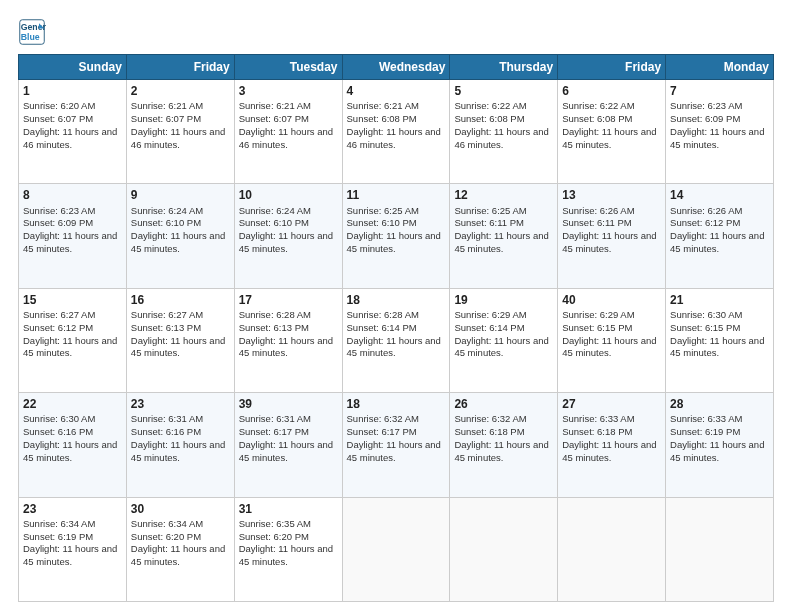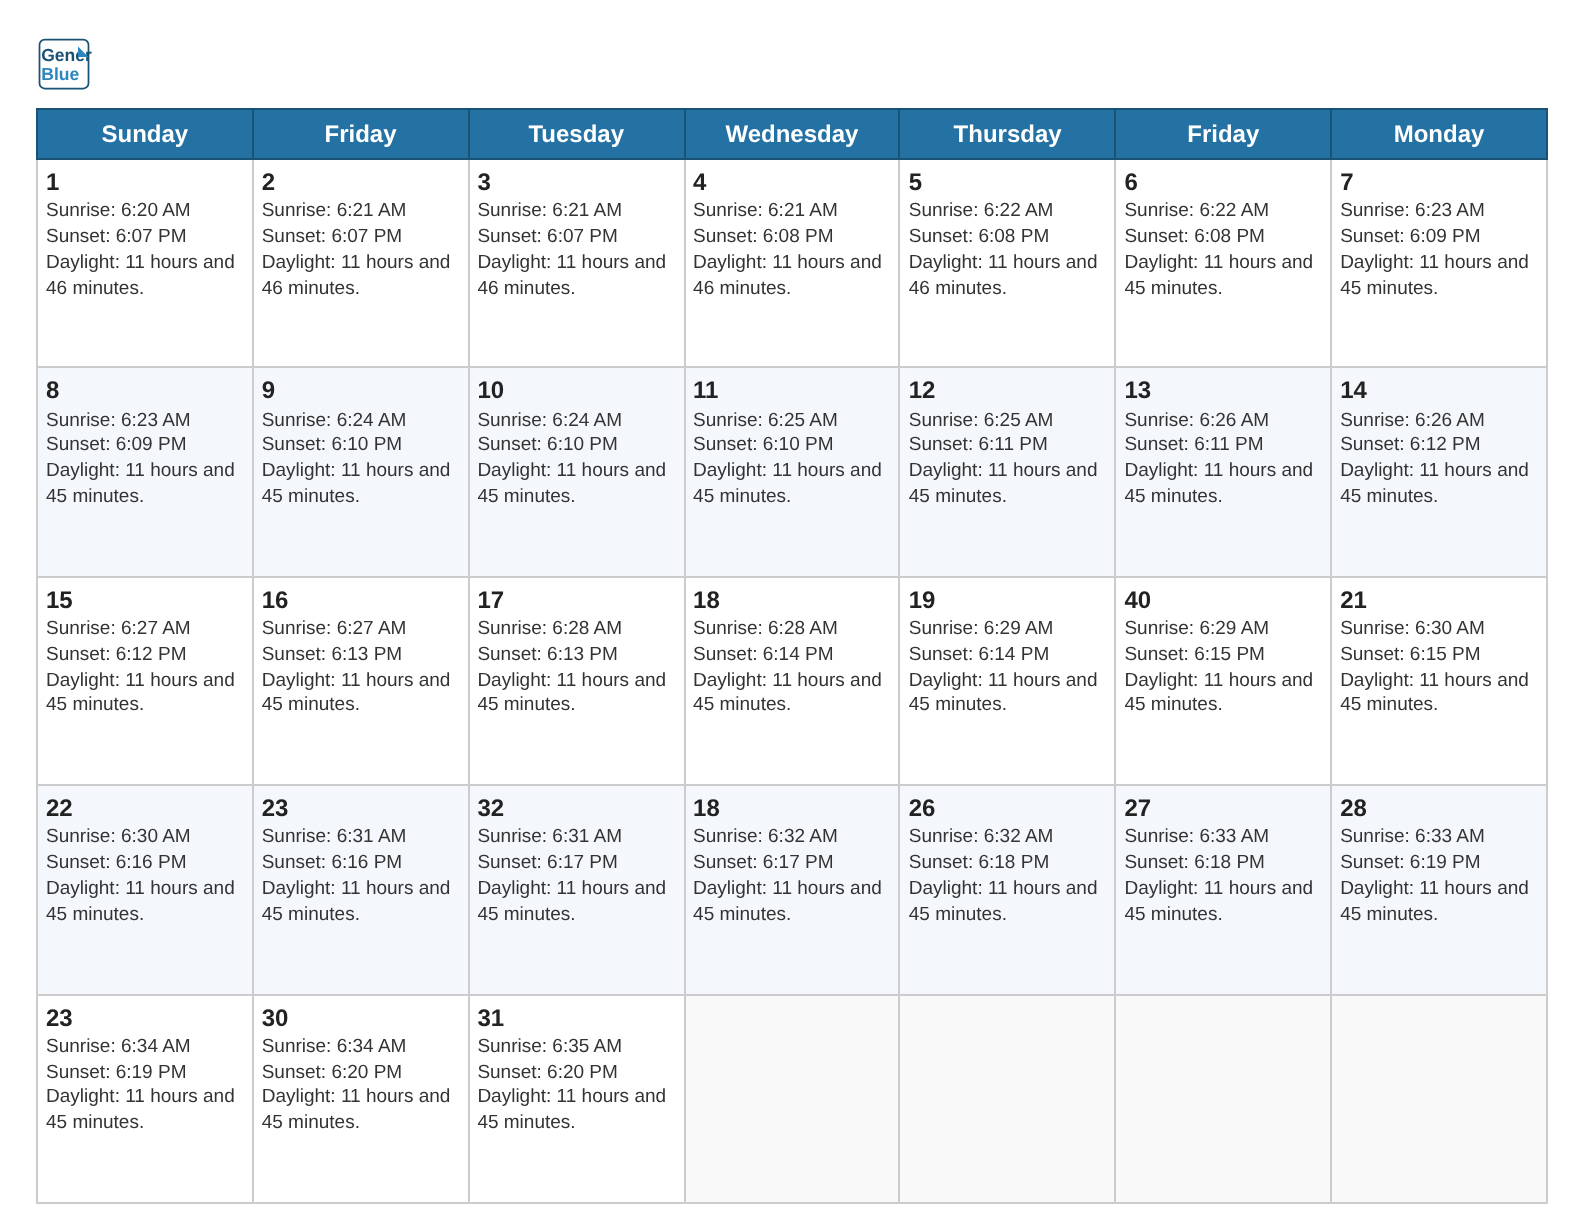--- a/index.html
+++ b/index.html
@@ -59,21 +59,21 @@
       border-collapse: collapse;
       width: 100%;
       table-layout: fixed;
     }
     .calendar thead th {
       background: #2471a3;
       color: #fff;
       font-size: 12px;
       font-weight: bold;
       padding: 5px 4px;
-      text-align: center;
+      text-align: right;
       border: 1px solid #1a5276;
     }
     .calendar tbody td {
       border: 1px solid #ccc;
       vertical-align: top;
       padding: 3px 4px;
       font-size: 9.5px;
       color: #333;
       line-height: 1.35;
       background: #fff;
@@ -153,21 +153,21 @@
           <td><span class="day-num">16</span><span>Sunrise: 6:27 AM</span><br><span>Sunset: 6:13 PM</span><br><span>Daylight: 11 hours and 45 minutes.</span></td>
           <td><span class="day-num">17</span><span>Sunrise: 6:28 AM</span><br><span>Sunset: 6:13 PM</span><br><span>Daylight: 11 hours and 45 minutes.</span></td>
           <td><span class="day-num">18</span><span>Sunrise: 6:28 AM</span><br><span>Sunset: 6:14 PM</span><br><span>Daylight: 11 hours and 45 minutes.</span></td>
           <td><span class="day-num">19</span><span>Sunrise: 6:29 AM</span><br><span>Sunset: 6:14 PM</span><br><span>Daylight: 11 hours and 45 minutes.</span></td>
           <td><span class="day-num">40</span><span>Sunrise: 6:29 AM</span><br><span>Sunset: 6:15 PM</span><br><span>Daylight: 11 hours and 45 minutes.</span></td>
           <td><span class="day-num">21</span><span>Sunrise: 6:30 AM</span><br><span>Sunset: 6:15 PM</span><br><span>Daylight: 11 hours and 45 minutes.</span></td>
         </tr>
         <tr>
           <td><span class="day-num">22</span><span>Sunrise: 6:30 AM</span><br><span>Sunset: 6:16 PM</span><br><span>Daylight: 11 hours and 45 minutes.</span></td>
           <td><span class="day-num">23</span><span>Sunrise: 6:31 AM</span><br><span>Sunset: 6:16 PM</span><br><span>Daylight: 11 hours and 45 minutes.</span></td>
-          <td><span class="day-num">32</span><span>Sunrise: 6:31 AM</span><br><span>Sunset: 6:17 PM</span><br><span>Daylight: 11 hours and 45 minutes.</span></td>
+          <td><span class="day-num">39</span><span>Sunrise: 6:31 AM</span><br><span>Sunset: 6:17 PM</span><br><span>Daylight: 11 hours and 45 minutes.</span></td>
           <td><span class="day-num">18</span><span>Sunrise: 6:32 AM</span><br><span>Sunset: 6:17 PM</span><br><span>Daylight: 11 hours and 45 minutes.</span></td>
           <td><span class="day-num">26</span><span>Sunrise: 6:32 AM</span><br><span>Sunset: 6:18 PM</span><br><span>Daylight: 11 hours and 45 minutes.</span></td>
           <td><span class="day-num">27</span><span>Sunrise: 6:33 AM</span><br><span>Sunset: 6:18 PM</span><br><span>Daylight: 11 hours and 45 minutes.</span></td>
           <td><span class="day-num">28</span><span>Sunrise: 6:33 AM</span><br><span>Sunset: 6:19 PM</span><br><span>Daylight: 11 hours and 45 minutes.</span></td>
         </tr>
         <tr>
           <td><span class="day-num">23</span><span>Sunrise: 6:34 AM</span><br><span>Sunset: 6:19 PM</span><br><span>Daylight: 11 hours and 45 minutes.</span></td>
           <td><span class="day-num">30</span><span>Sunrise: 6:34 AM</span><br><span>Sunset: 6:20 PM</span><br><span>Daylight: 11 hours and 45 minutes.</span></td>
           <td><span class="day-num">31</span><span>Sunrise: 6:35 AM</span><br><span>Sunset: 6:20 PM</span><br><span>Daylight: 11 hours and 45 minutes.</span></td>
           <td class="empty"></td>

